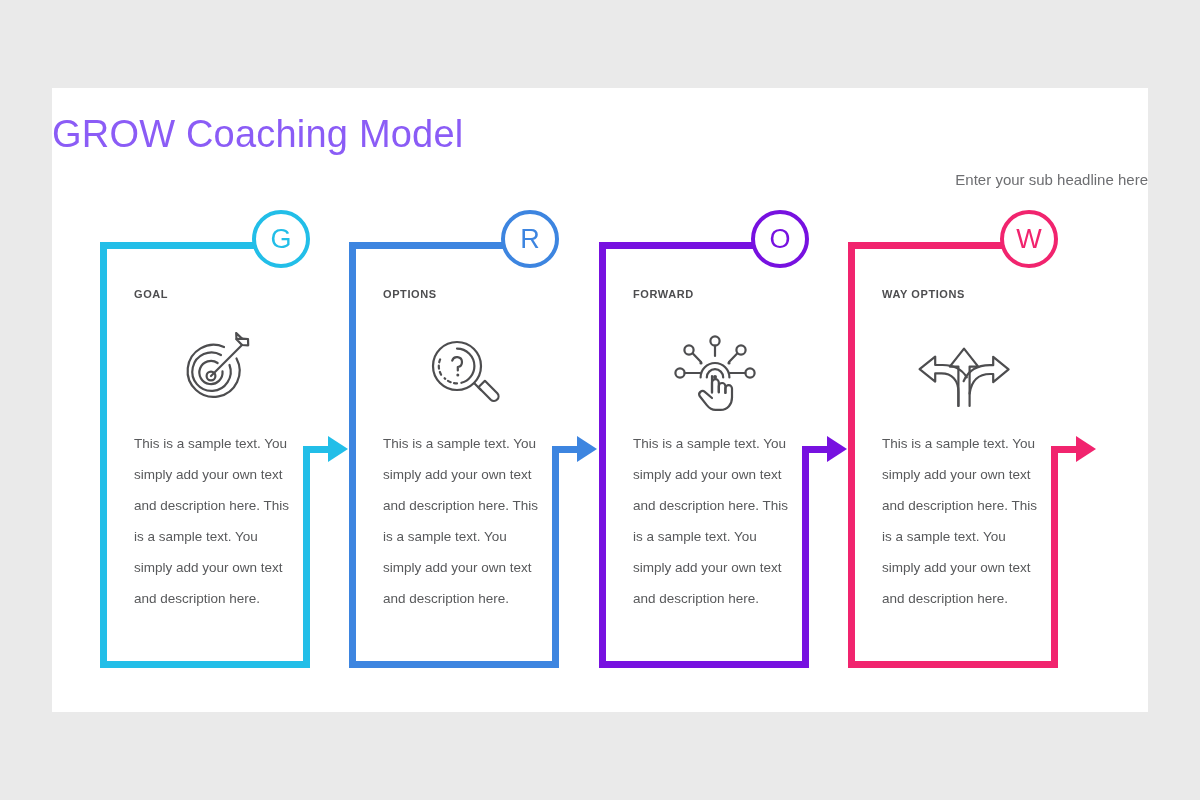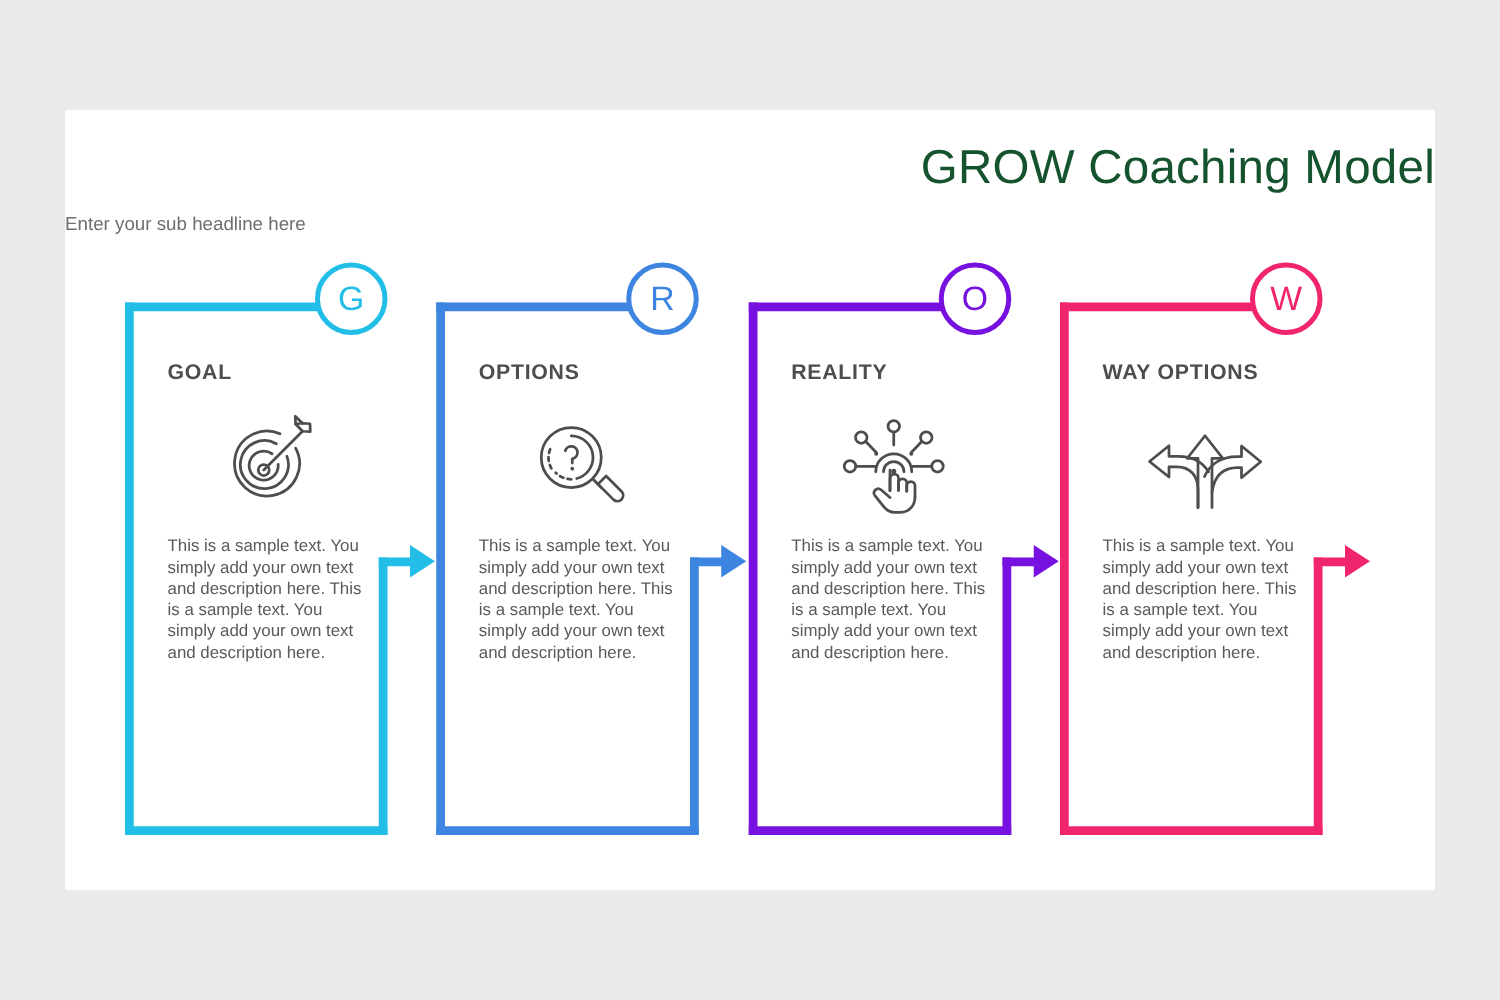--- a/index.html
+++ b/index.html
@@ -22,32 +22,32 @@
     height: 624px;
     background: #ffffff;
   }
 
   
   #title {
     position: absolute;
     left: 0;
     top: 25px;
     width: 1096px;
-    text-align: right;
+    text-align: left;
     font-size: 38px;
     font-weight: 400;
-    color: #14532d;
+    color: #8b5cf6;
     letter-spacing: 0.2px;
   }
   #subtitle {
     position: absolute;
     left: 0;
     top: 83px;
     width: 1096px;
-    text-align: left;
+    text-align: right;
     font-size: 15px;
     font-weight: 400;
     color: #6d6e71;
   }
 
   
   #stage {
     position: absolute;
     left: 0;
     top: 0;
@@ -107,21 +107,21 @@
     justify-content: center;
     font-size: 27px;
     font-weight: 400;
     line-height: 1;
   }
 
   .card-heading {
     position: absolute;
     left: 34px;
     top: 52px;
-    font-size: 17px;
+    font-size: 11px;
     font-weight: bold;
     color: #4d4d4f;
     letter-spacing: 0.6px;
     white-space: nowrap;
   }
 
   .card-icon {
     position: absolute;
     left: 66px;
     top: 96px;
@@ -129,21 +129,21 @@
     height: 80px;
   }
   .card-icon svg { display: block; width: 100%; height: 100%; }
 
   .card-body {
     position: absolute;
     left: 34px;
     top: 192px;
     width: 158px;
     font-size: 13.5px;
-    line-height: 17px;
+    line-height: 31px;
     color: #58595b;
   }
 </style>
 </head>
 <body>
 
 <div id="slide">
 
   <div id="title">GROW Coaching Model</div>
   <div id="subtitle">Enter your sub headline here</div>
@@ -214,21 +214,21 @@
       <div class="bar b-left" style="background: rgb(119, 17, 224);"></div>
       <div class="bar b-bottom" style="background: rgb(119, 17, 224);"></div>
       <div class="bar b-right" style="background: rgb(119, 17, 224);"></div>
       <div class="bar b-arm" style="background: rgb(119, 17, 224);"></div>
       <div class="arrowhead" style="border-left-color: rgb(119, 17, 224);"></div>
 
       <div class="badge" style="border-color: rgb(119, 17, 224); color: rgb(119, 17, 224);">
         <span>O</span>
       </div>
 
-      <div class="card-heading">REALITY</div>
+      <div class="card-heading">FORWARD</div>
 
       <div class="card-icon">
         <svg viewBox="0 0 100 80" fill="none" stroke="#4d4d4f" stroke-width="2.2" stroke-linecap="round" stroke-linejoin="round">
 
           <circle cx="50" cy="9" r="4.6"></circle>
           <circle cx="24" cy="18" r="4.6"></circle>
           <circle cx="76" cy="18" r="4.6"></circle>
           <circle cx="15" cy="41" r="4.6"></circle>
           <circle cx="85" cy="41" r="4.6"></circle>
           <path d="M50 13.6 V24"></path>

